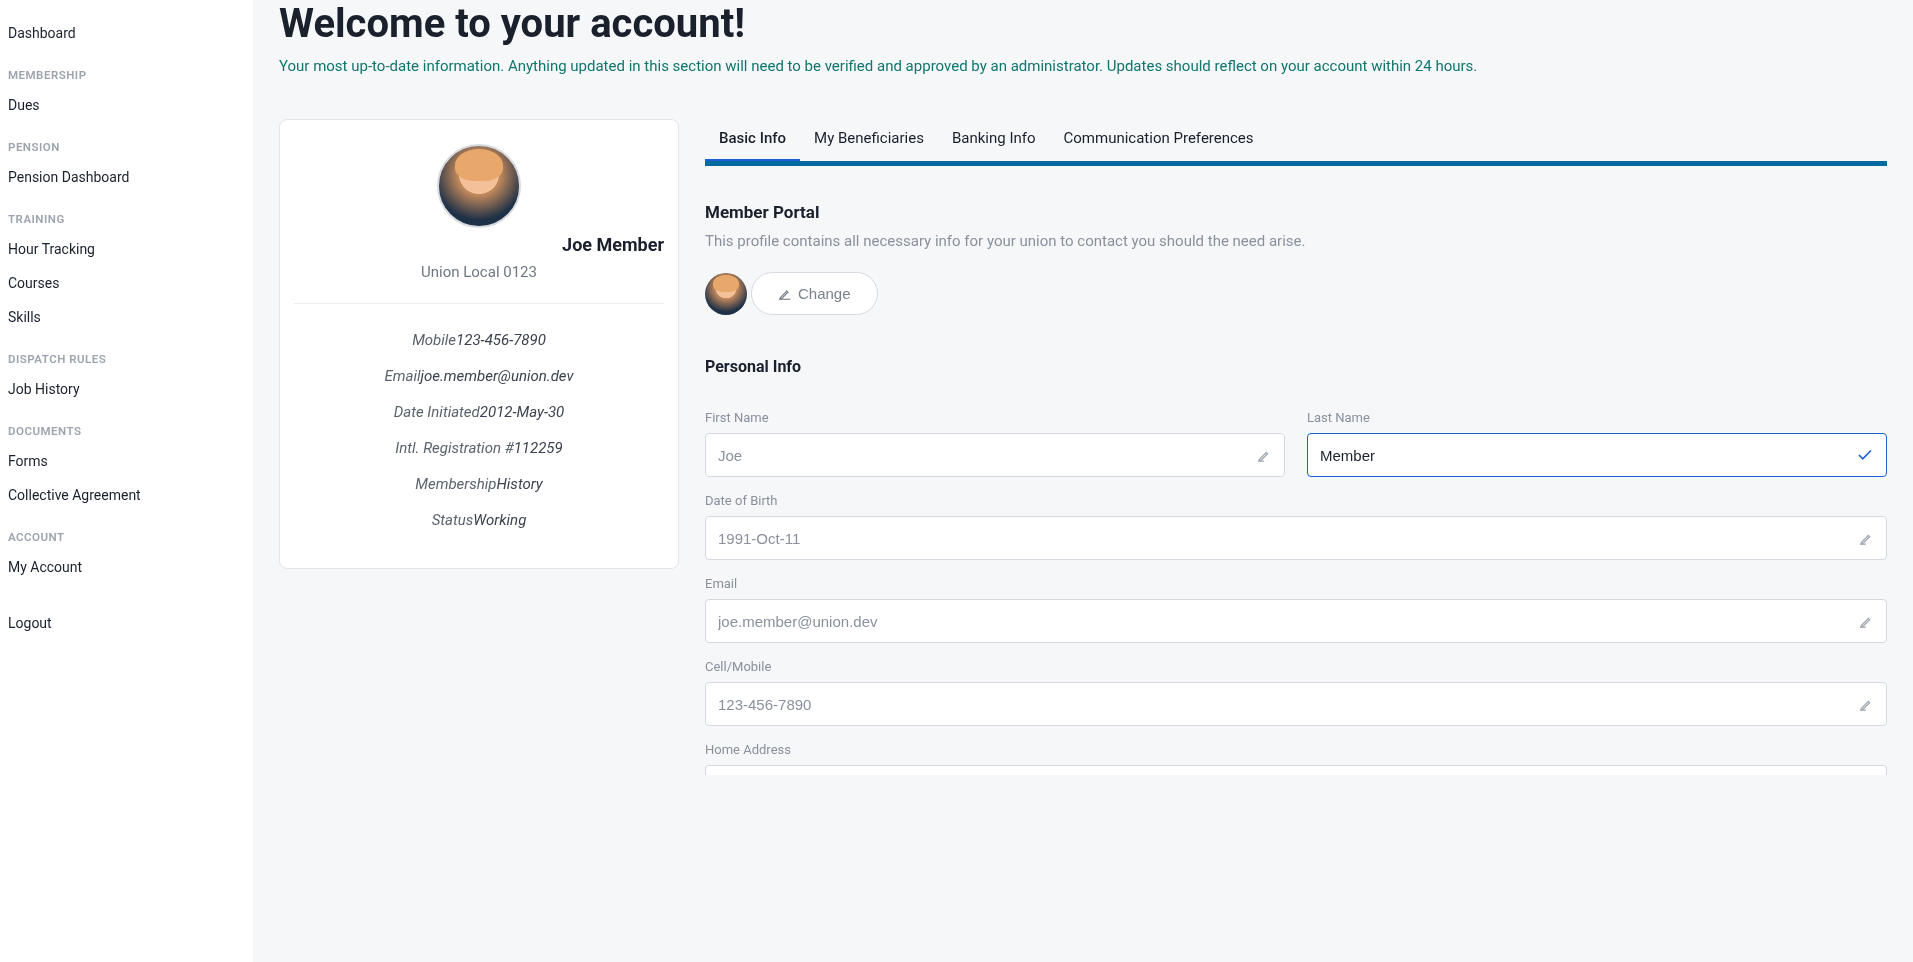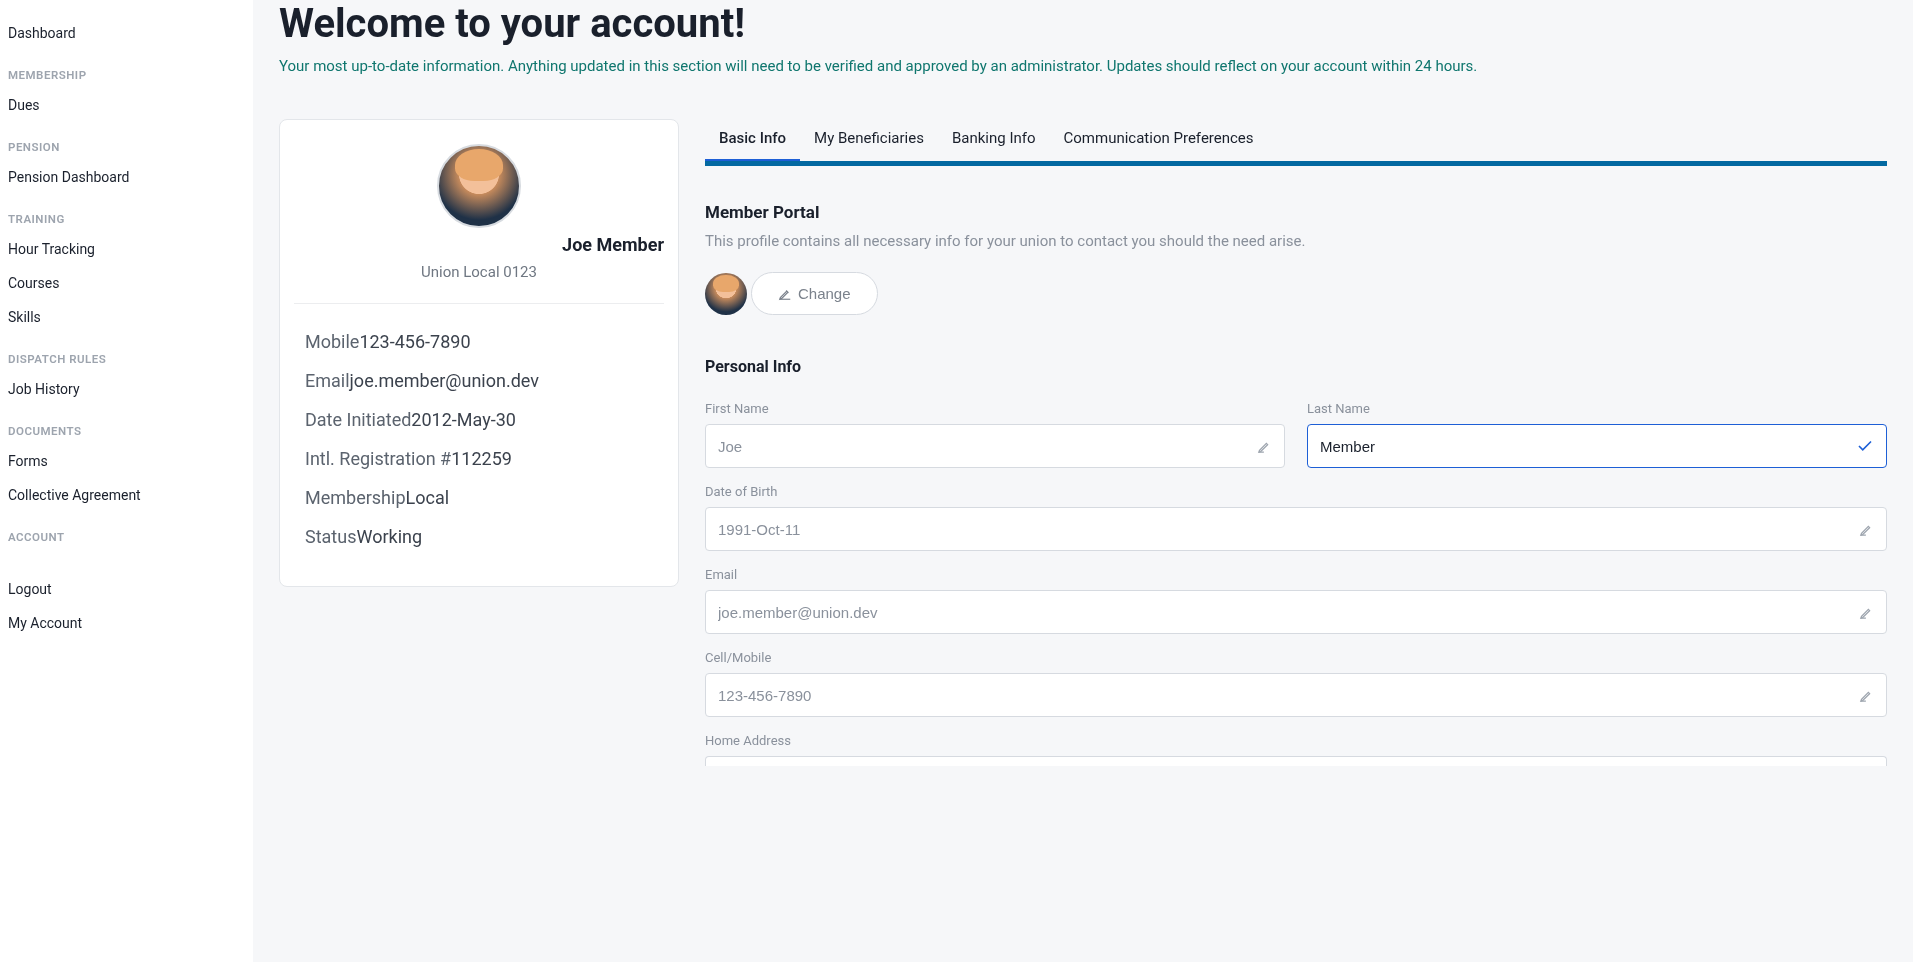--- a/index.html
+++ b/index.html
@@ -111,23 +111,24 @@
       color: #6f7782;
       margin-top: 8px;
     }
     .profile-divider {
       border: none;
       border-top: 1px solid #ecedef;
       margin: 22px 0 18px 0;
     }
     .profile-meta-row {
       display: flex;
-      justify-content: flex-start;
+      justify-content: center;
       padding: 9px 11px;
-      font-size: 18px;
+      font-size: 15px;
+      font-style: italic;
     }
     .profile-meta-label { color: #5b636e; }
     .profile-meta-value { color: #3b424d; }
     .right-panel {
       flex: 1;
       min-width: 0;
     }
     .tabs {
       display: flex;
       border-bottom: 5px solid #0369a1;
@@ -168,21 +169,21 @@
       background: #fff;
       border-radius: 26px;
       font-size: 15px;
       color: #7b828c;
       cursor: pointer;
     }
     .form-title {
       font-size: 16px;
       font-weight: 700;
       margin-top: 42px;
-      margin-bottom: 9px;
+      margin-bottom: 18px;
     }
     .field-row {
       display: flex;
       gap: 22px;
     }
     .field {
       flex: 1;
       margin-top: 16px;
     }
     .field-label {
@@ -242,22 +243,22 @@
   <div class="sidebar-item">Skills</div>
 
   <div class="sidebar-heading">DISPATCH RULES</div>
   <div class="sidebar-item">Job History</div>
 
   <div class="sidebar-heading">DOCUMENTS</div>
   <div class="sidebar-item">Forms</div>
   <div class="sidebar-item">Collective Agreement</div>
 
   <div class="sidebar-heading">ACCOUNT</div>
+  <div class="sidebar-item">My Account</div>
   <div class="sidebar-item" style="margin-top:22px">Logout</div>
-  <div class="sidebar-item">My Account</div>
 </nav>
 
 <main class="main">
   <h1 class="page-title">Welcome to your account!</h1>
   <p class="page-subtitle">Your most up-to-date information. Anything updated in this section will need to be verified and approved by an administrator. Updates should reflect on your account within 24 hours.</p>
 
   <div class="content-row">
     <aside class="profile-card">
       <div class="avatar-large"></div>
       <div class="profile-name">Joe Member</div>
@@ -274,21 +275,21 @@
       <div class="profile-meta-row">
         <span class="profile-meta-label">Date Initiated</span>
         <span class="profile-meta-value">2012-May-30</span>
       </div>
       <div class="profile-meta-row">
         <span class="profile-meta-label">Intl. Registration #</span>
         <span class="profile-meta-value">112259</span>
       </div>
       <div class="profile-meta-row">
         <span class="profile-meta-label">Membership</span>
-        <span class="profile-meta-value">Local</span>
+        <span class="profile-meta-value">History</span>
       </div>
       <div class="profile-meta-row">
         <span class="profile-meta-label">Status</span>
         <span class="profile-meta-value">Working</span>
       </div>
     </aside>
 
     <section class="right-panel">
       <div class="tabs">
         <div class="tab active">Basic Info</div>

